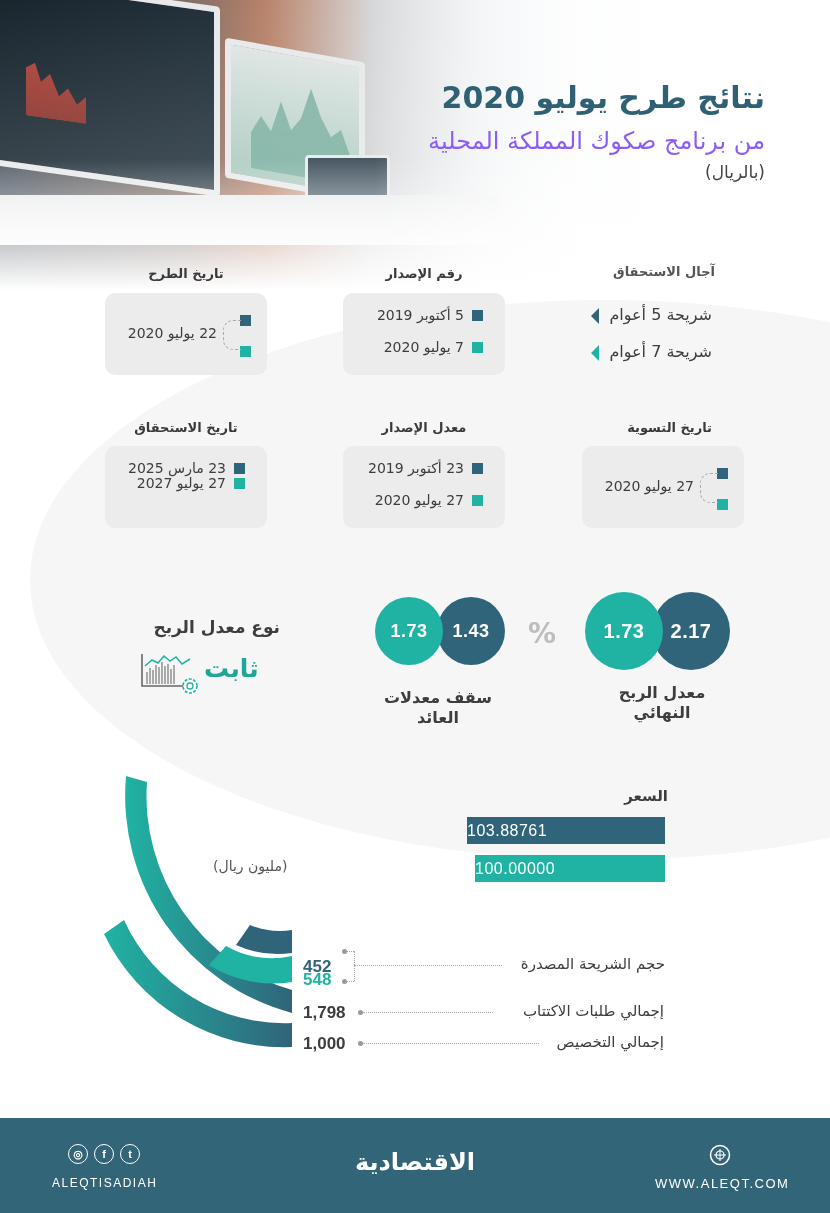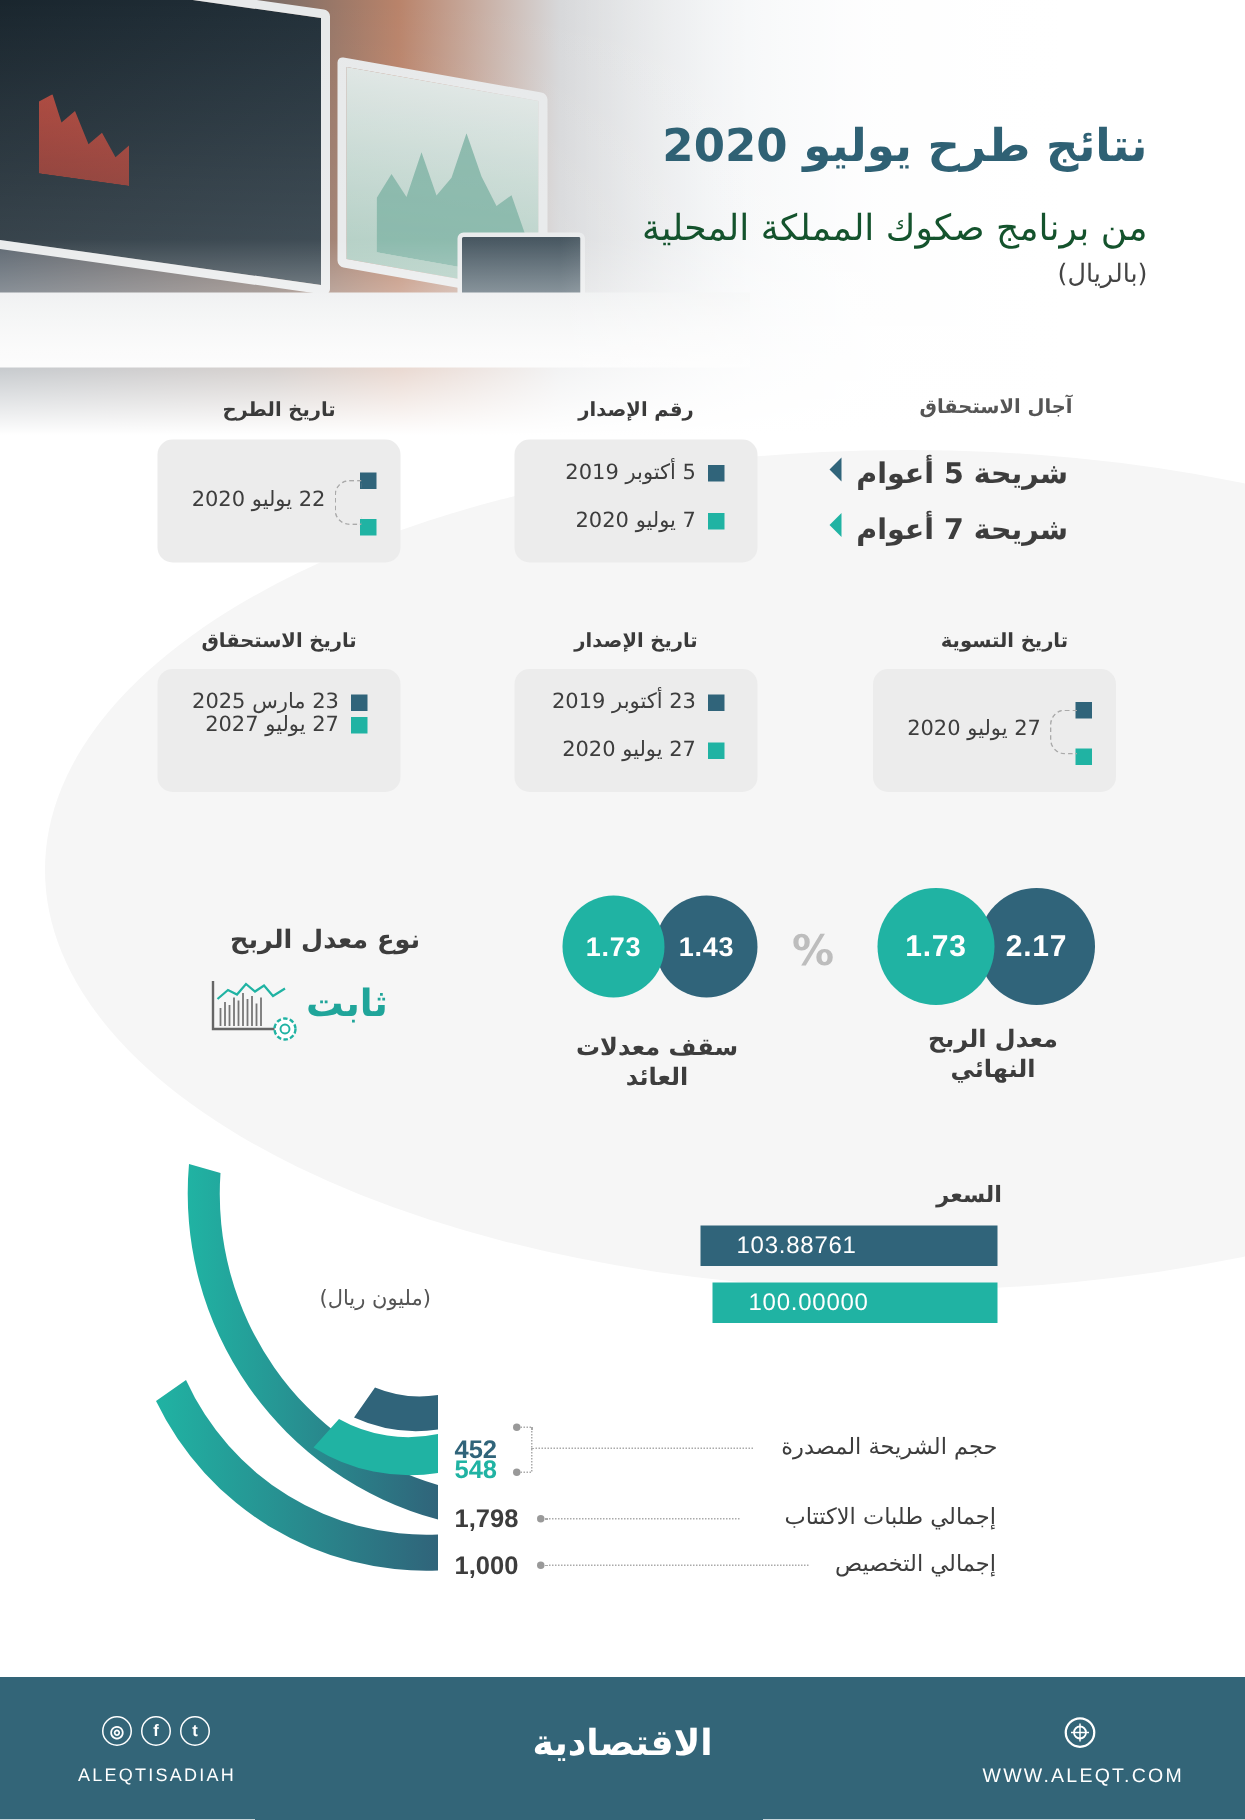--- a/index.html
+++ b/index.html
@@ -16,57 +16,57 @@
   .monitor { position: absolute; background: #1e2a33; border: 6px solid #e7e9ea; border-radius: 4px; }
   .monitor.m1 { left: -20px; top: -10px; width: 240px; height: 190px; transform: skewY(8deg); background: linear-gradient(135deg,#18242c,#2b3a44); }
   .monitor.m2 { left: 225px; top: 50px; width: 140px; height: 140px; transform: skewY(10deg); background: linear-gradient(180deg,#dfe6e4,#a9c9bd); }
   .monitor.m3 { left: 305px; top: 155px; width: 85px; height: 80px; background: linear-gradient(180deg,#33444f,#5b6f7b); border-width: 3px; }
   .chart-red { position: absolute; left: 40px; top: 70px; width: 60px; height: 60px; background: linear-gradient(180deg,#c84b3d,#a03a30); clip-path: polygon(0 20%,15% 10%,25% 40%,40% 25%,55% 60%,70% 45%,85% 70%,100% 55%,100% 100%,0 100%); opacity: .85; }
   .chart-green { position: absolute; left: 20px; top: 30px; width: 100px; height: 90px; background: #6fa99a; clip-path: polygon(0 60%,10% 40%,20% 55%,30% 20%,40% 50%,50% 35%,60% 0,70% 30%,80% 50%,90% 40%,100% 70%,100% 100%,0 100%); opacity:.75; }
   .desk { position: absolute; left: 0; top: 195px; width: 500px; height: 50px; background: linear-gradient(180deg,#e8eaeb,#f7f7f7); }
 
   .title-block { position: absolute; right: 65px; top: 78px; text-align: right; direction: rtl; }
   .title-main { font-family: "DejaVu Sans", sans-serif; font-weight: bold; font-size: 30px; color: #2f6174; line-height: 40px; }
-  .title-sub { font-size: 24px; color: #14532d; line-height: 36px; margin-top: 16px; }
+  .title-sub { font-size: 24px; color: #8b5cf6; line-height: 36px; margin-top: 5px; }
   .title-unit { font-size: 17px; color: #444; line-height: 26px; }
 
   
   .curve-bg { position: absolute; left: 30px; top: 300px; width: 1150px; height: 560px; border-radius: 50%; background: #f6f6f6; }
 
   
   .col-head { position: absolute; font-size: 13px; font-weight: bold; color: #3a3a3a; direction: rtl; text-align: center; }
   .col-head.light { font-weight: bold; color: #555; }
   .card { position: absolute; width: 162px; height: 82px; background: #ececec; border-radius: 10px; direction: rtl; }
   .card-row { position: absolute; right: 22px; display: flex; align-items: center; gap: 8px; font-size: 14px; color: #3d3d3d; }
   .sq { width: 11px; height: 11px; display: inline-block; }
   .sq.dark { background: #30647a; }
   .sq.teal { background: #20b3a3; }
   .card-single-sqs { position: absolute; right: 16px; top: 22px; display: flex; flex-direction: column; gap: 20px; }
   .card-single-text { position: absolute; right: 50px; top: 32px; font-size: 14px; color: #3d3d3d; }
   .bracket { position: absolute; right: 26px; top: 27px; width: 18px; height: 30px; border-left: 1px dashed #aaa; border-top: 1px dashed #aaa; border-bottom: 1px dashed #aaa; border-radius: 10px 0 0 10px; }
 
-  .tenor-row { position: absolute; right: 118px; display: flex; align-items: flex-start; gap: 10px; direction: rtl; font-size: 19px; font-weight: bold; color: #3d3d3d; }
+  .tenor-row { position: absolute; right: 118px; display: flex; align-items: flex-end; gap: 10px; direction: rtl; font-size: 16px; font-weight: normal; color: #3d3d3d; }
   .tri { width: 0; height: 0; border-top: 8px solid transparent; border-bottom: 8px solid transparent; border-right: 8px solid #30647a; }
   .tri.teal { border-right-color: #20b3a3; }
 
   
   .circle { position: absolute; width: 78px; height: 78px; border-radius: 50%; display: flex; align-items: center; justify-content: center; color: #ffffff; font-size: 20px; font-weight: bold; font-family: "Liberation Sans", sans-serif; letter-spacing: 0.5px; }
   .circle.dark { background: #30647a; }
   .circle.teal { background: #20b3a3; }
   .circle.small { width: 68px; height: 68px; font-size: 18px; }
   .percent { position: absolute; left: 528px; top: 617px; font-size: 28px; font-weight: bold; color: #bdbdbd; }
   .circle-label { position: absolute; font-size: 16px; font-weight: bold; color: #3d3d3d; text-align: center; direction: rtl; line-height: 20px; }
 
   .ratetype-head { position: absolute; left: 140px; top: 617px; width: 140px; text-align: right; font-size: 17px; font-weight: bold; color: #3d3d3d; direction: rtl; }
   .ratetype-val { position: absolute; left: 204px; top: 654px; font-size: 25px; font-weight: bold; color: #20a59a; direction: rtl; }
   .chart-icon { position: absolute; left: 140px; top: 652px; width: 66px; height: 46px; }
 
   
   .price-head { position: absolute; left: 600px; top: 787px; width: 68px; text-align: right; font-size: 15px; font-weight: bold; color: #3d3d3d; }
-  .price-bar { position: absolute; height: 27px; color: #fff; font-size: 16px; font-family: "Liberation Sans", sans-serif; letter-spacing: 0.5px; display: flex; align-items: center; padding-left: 24px; }
+  .price-bar { position: absolute; height: 27px; color: #fff; font-size: 16px; font-family: "Liberation Sans", sans-serif; letter-spacing: 0.5px; display: flex; align-items: center; padding-left: 0; }
   .price-bar.dark { background: #30647a; left: 467px; width: 198px; top: 817px; }
   .price-bar.teal { background: #20b3a3; left: 475px; width: 190px; top: 855px; }
   .unit-label { position: absolute; left: 213px; top: 858px; font-size: 14px; color: #555; direction: rtl; }
 
   
   .arcs { position: absolute; left: 60px; top: 760px; width: 300px; height: 310px; }
 
   .val { position: absolute; font-family: "Liberation Sans", sans-serif; font-weight: bold; font-size: 17px; }
   .val.dark { color: #30647a; margin-top: 16px; }
   .val.teal { color: #20b3a3; }
@@ -136,21 +136,21 @@
 <div class="card" style="left:105px; top:293px;">
   <div class="card-single-sqs">
     <span class="sq dark"></span>
     <span class="sq teal"></span>
   </div>
   <div class="bracket"></div>
   <div class="card-single-text">22 يوليو 2020</div>
 </div>
 
 <div class="col-head" style="left:582px; top:420px; width:130px; text-align:right;">تاريخ التسوية</div>
-<div class="col-head" style="left:343px; top:420px; width:162px;">تاريخ الإصدار</div>
+<div class="col-head" style="left:343px; top:420px; width:162px;">معدل الإصدار</div>
 <div class="col-head" style="left:105px; top:420px; width:162px;">تاريخ الاستحقاق</div>
 
 <div class="card" style="left:582px; top:446px;">
   <div class="card-single-sqs">
     <span class="sq dark"></span>
     <span class="sq teal"></span>
   </div>
   <div class="bracket"></div>
   <div class="card-single-text">27 يوليو 2020</div>
 </div>

